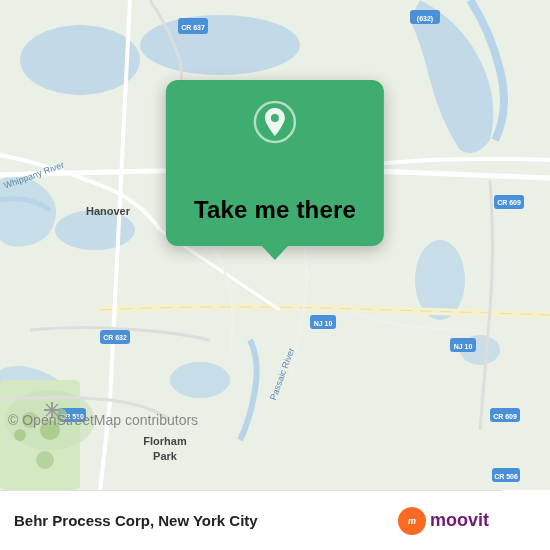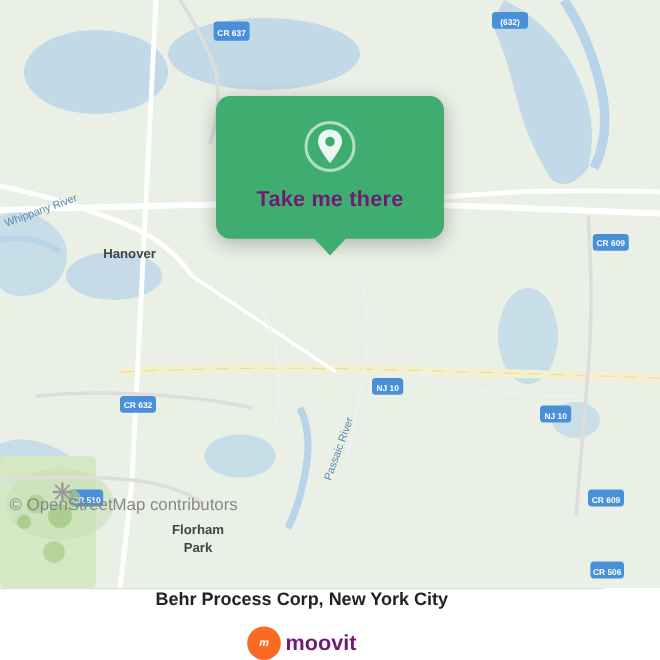--- a/index.html
+++ b/index.html
@@ -56,37 +56,37 @@
     #pin-icon-wrapper {
       width: 48px;
       height: 48px;
       margin-bottom: 10px;
       display: flex;
       align-items: center;
       justify-content: center;
     }
 
     #take-me-there-label {
-      color: #701a75;
-      font-size: 18px;
+      color: #000000;
+      font-size: 24px;
       font-weight: 600;
       letter-spacing: 0.2px;
+      margin-top: 40px;
     }
 
     
     #bottom-bar {
       width: 503px;
       height: 60px;
       background: #fff;
       display: flex;
       align-items: center;
       justify-content: space-between;
       padding: 0 14px;
       border-top: 1px solid #e0e0e0;
-      flex-direction: column;
     }
 
     #location-info {
       display: flex;
       flex-direction: column;
     }
 
     #location-name {
       font-size: 15px;
       font-weight: 600;

